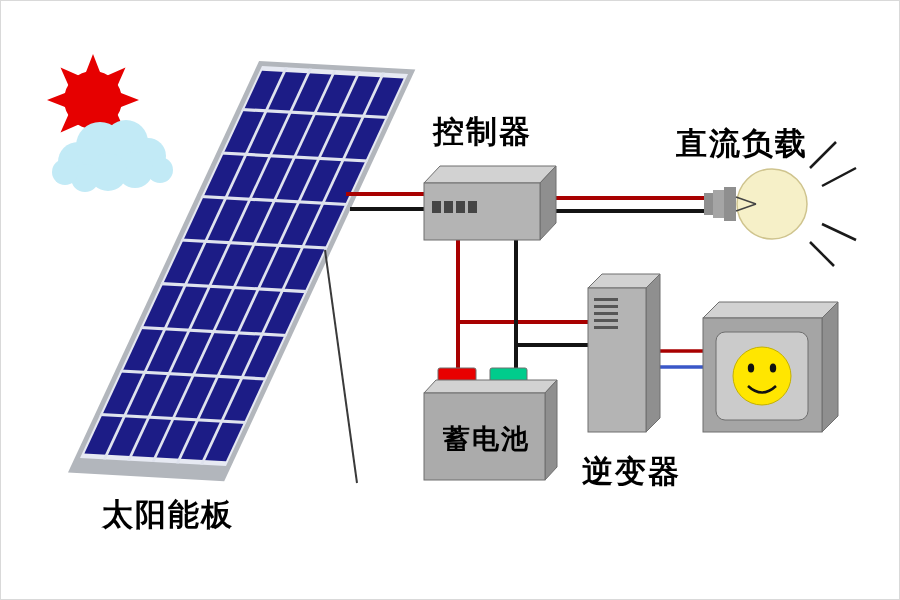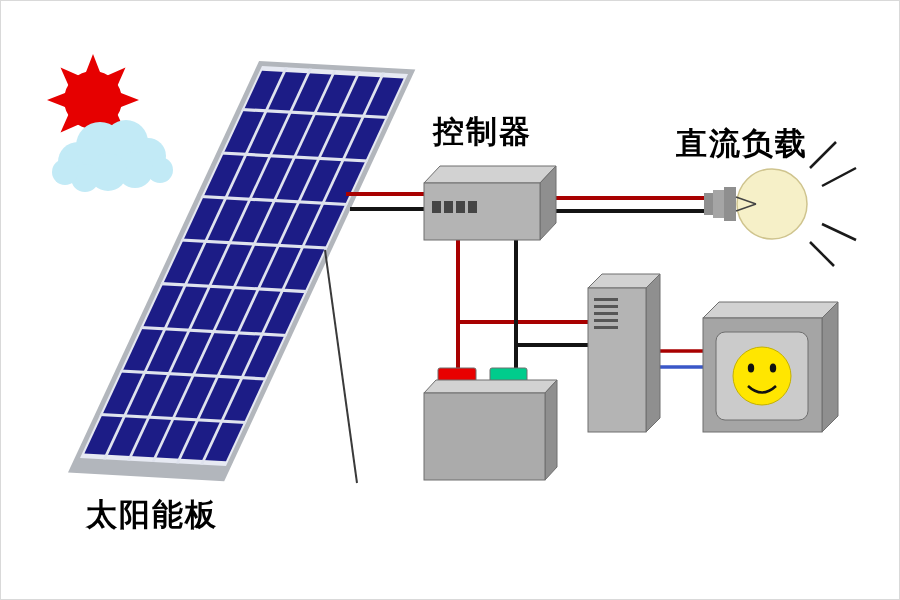--- a/index.html
+++ b/index.html
@@ -135,14 +135,16 @@
         <circle cx="762" cy="376" r="29" style="fill:var(--smiley-yellow,#ffe600)" stroke="#c4b100" stroke-width="1"></circle>
         <ellipse cx="751" cy="368" rx="3.2" ry="4.5" fill="#111" stroke="none"></ellipse>
         <ellipse cx="773" cy="368" rx="3.2" ry="4.5" fill="#111" stroke="none"></ellipse>
         <path d="M 748 386 Q 762 399 776 386" fill="none" stroke="#111" stroke-width="2.5"></path>
       </g>
     </g>
   </svg>
 
   <div class="label label-lg" style="left:433px;top:111px">控制器</div>
   <div class="label label-lg" style="left:676px;top:123px">直流负载</div>
-  <div class="label label-lg" style="left:86px;top:494px">太阳能板</div>
+  <div class="label label-md" style="left:443px;top:421px">蓄电池</div>
+  <div class="label label-lg" style="left:582px;top:451px">逆变器</div>
+  <div class="label label-lg" style="left:102px;top:494px">太阳能板</div>
 </div>
 
 </body></html>

